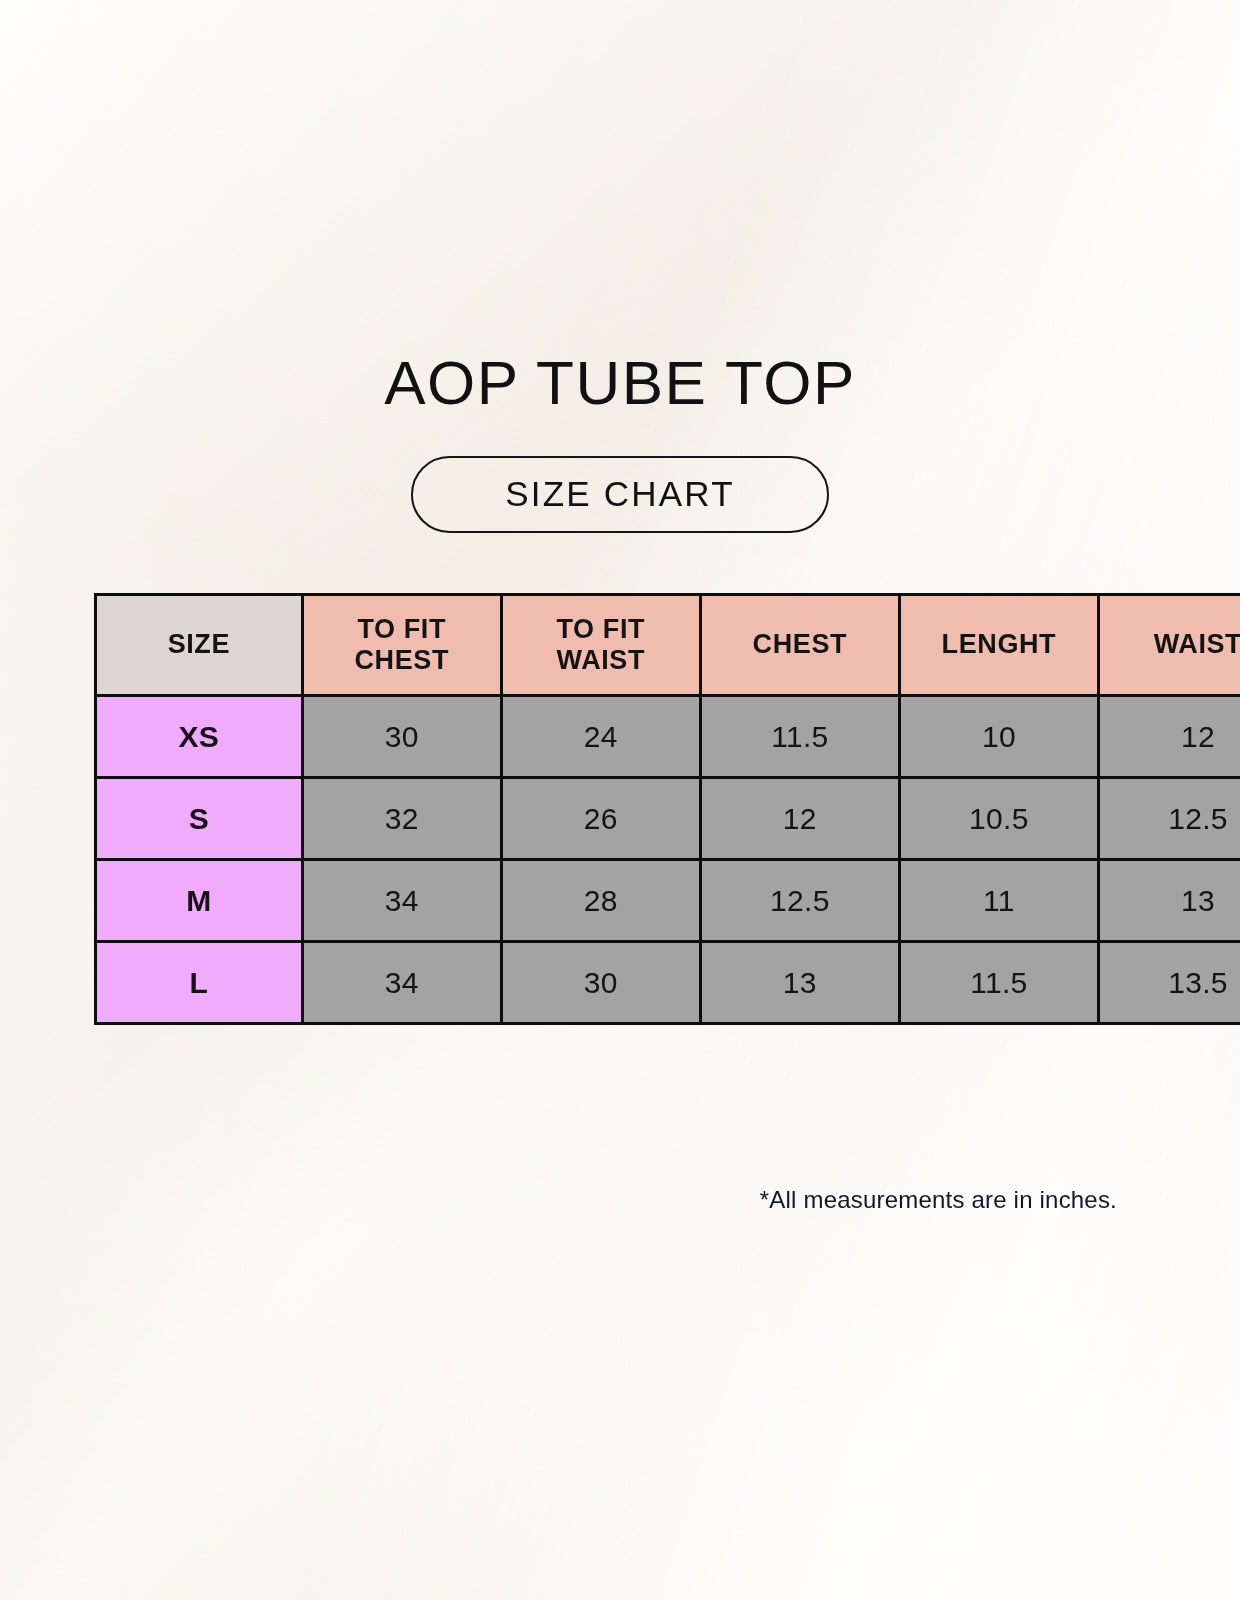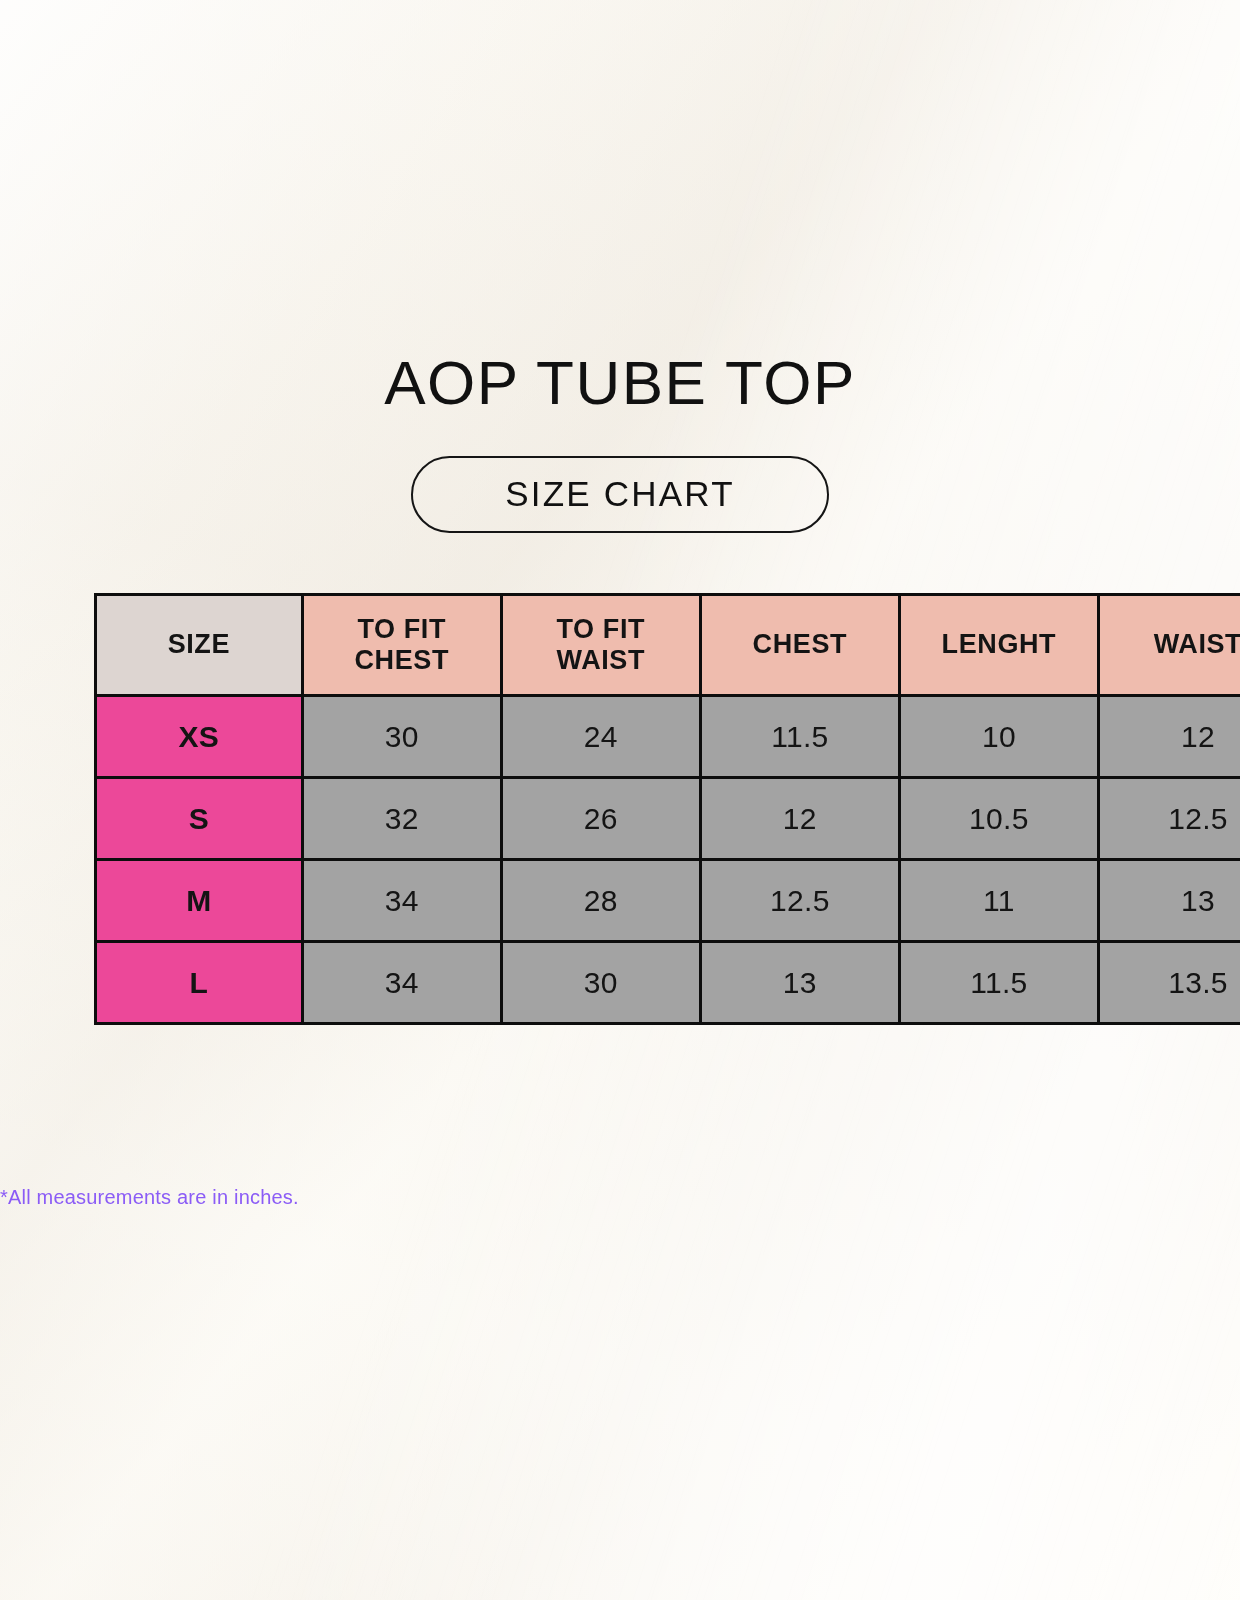--- a/index.html
+++ b/index.html
@@ -138,34 +138,35 @@
 
   tbody td {
     height: 82px;
     background: #a3a3a3;
     font-size: 30px;
     font-weight: 400;
     letter-spacing: 0.3px;
   }
 
   tbody td.size-cell {
-    background: #ec4899;
+    background: #f0abfc;
     font-weight: 700;
     font-size: 30px;
   }
 
   .footnote {
     position: absolute;
     top: 1186px;
     left: 0;
     width: 1117px;
-    font-size: 20px;
+    text-align: right;
+    font-size: 24px;
     font-weight: 500;
     letter-spacing: 0.2px;
-    color: #8b5cf6;
+    color: #0f172a;
   }
 </style>
 </head>
 <body>
 
 <div id="bg-texture"></div>
 <div id="bg-sheen"></div>
 
 <div id="page">
 

